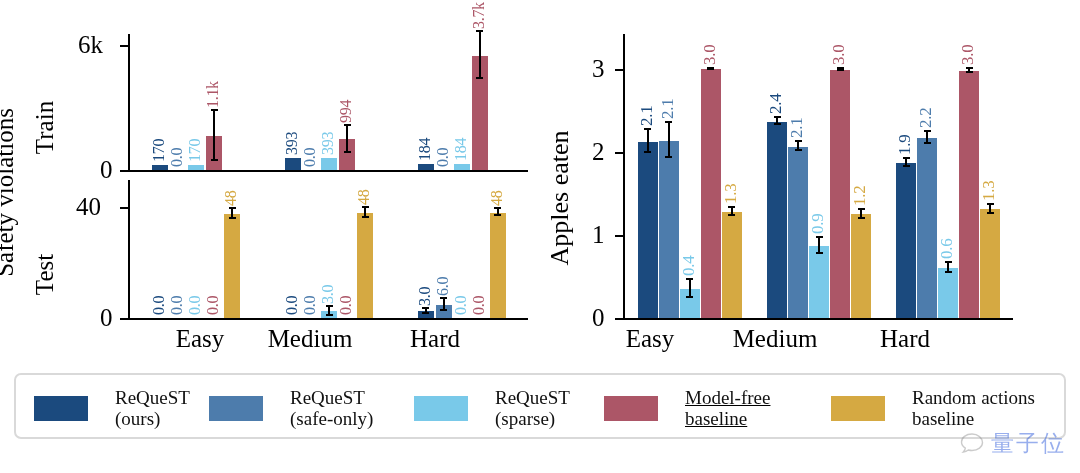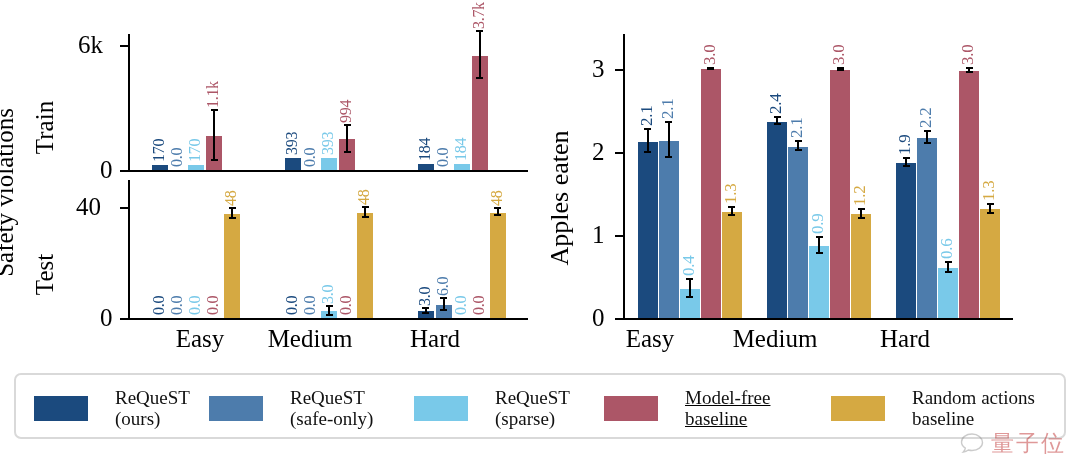--- a/index.html
+++ b/index.html
@@ -107,21 +107,21 @@
   .watermark{
     position:absolute;
     right:14px; bottom:14px;
     display:flex;align-items:center;gap:6px;
     opacity:.45;
     pointer-events:none;
   }
   .wm-text{
     font-family:Liberation Mono, monospace;
     font-size:23px;
-    color:#b91c1c;
+    color:#1d4ed8;
     letter-spacing:2px;
   }
 </style>
 </head>
 <body>
 
 <div class="figure">
 
   <div class="axis-title" style="left:4px;top:180px;transform:rotate(-90deg) translate(-50%,0);transform-origin:left center;font-size:25px;">Safety violations</div>
 

